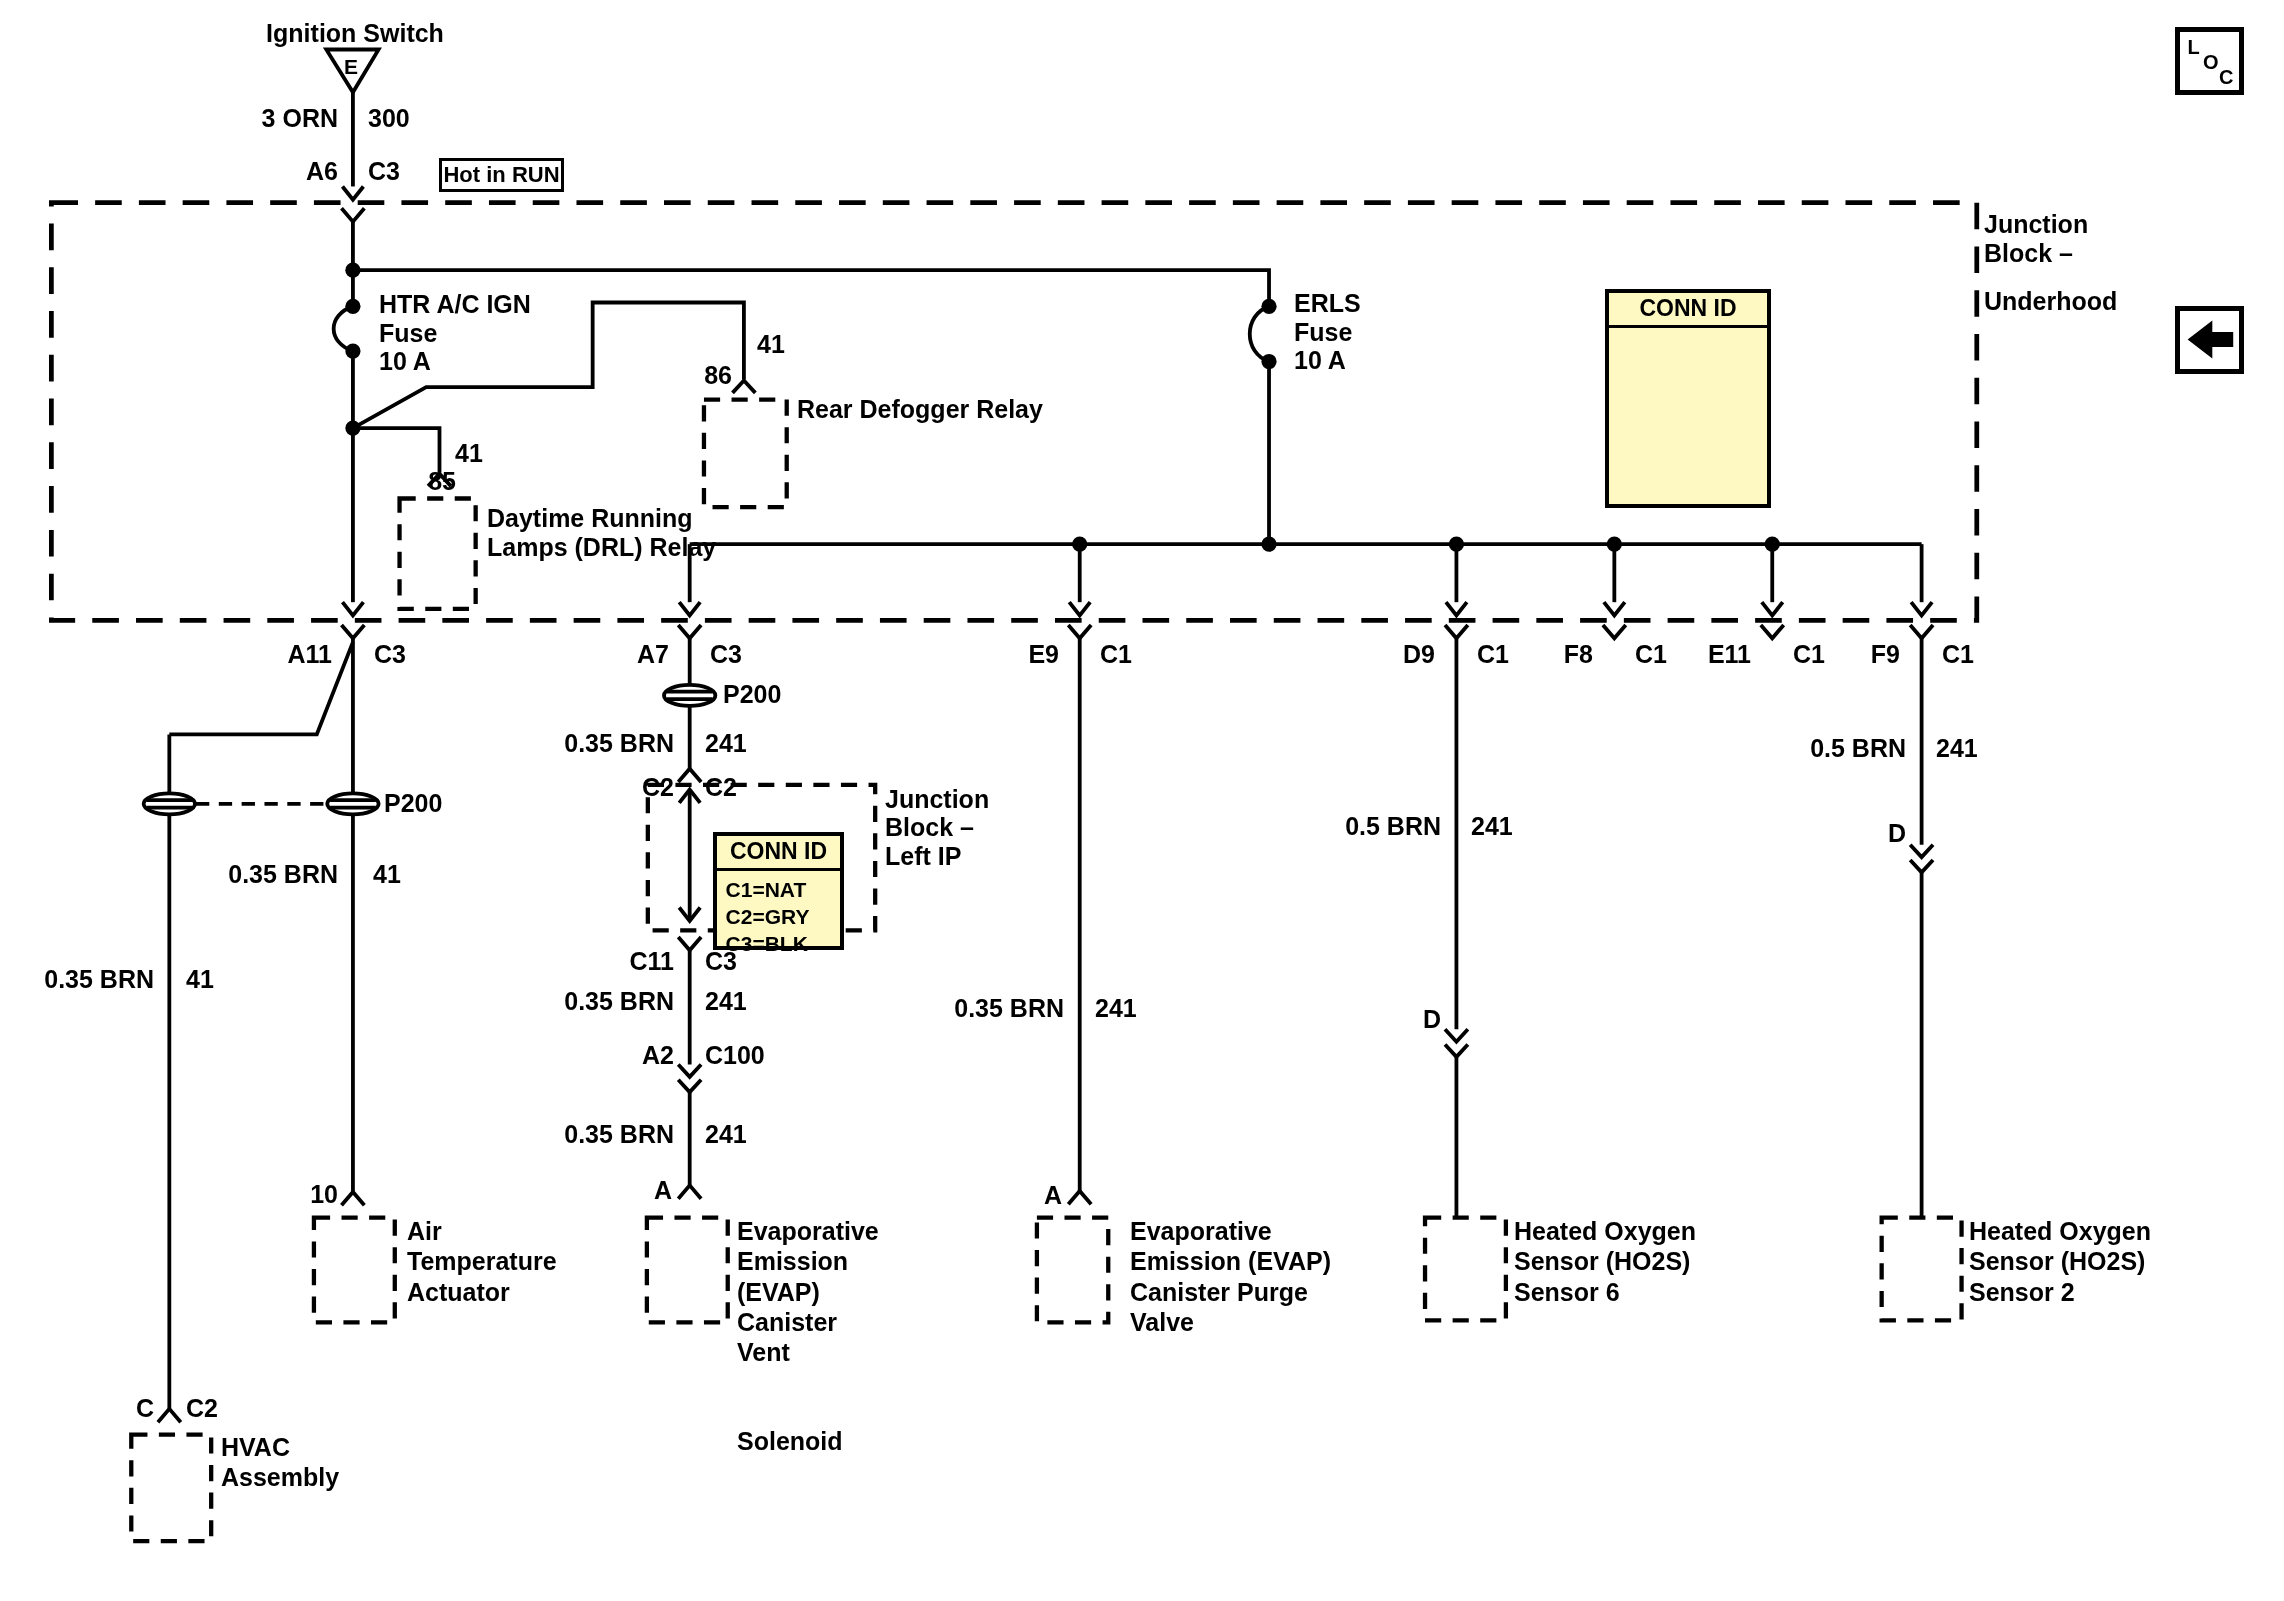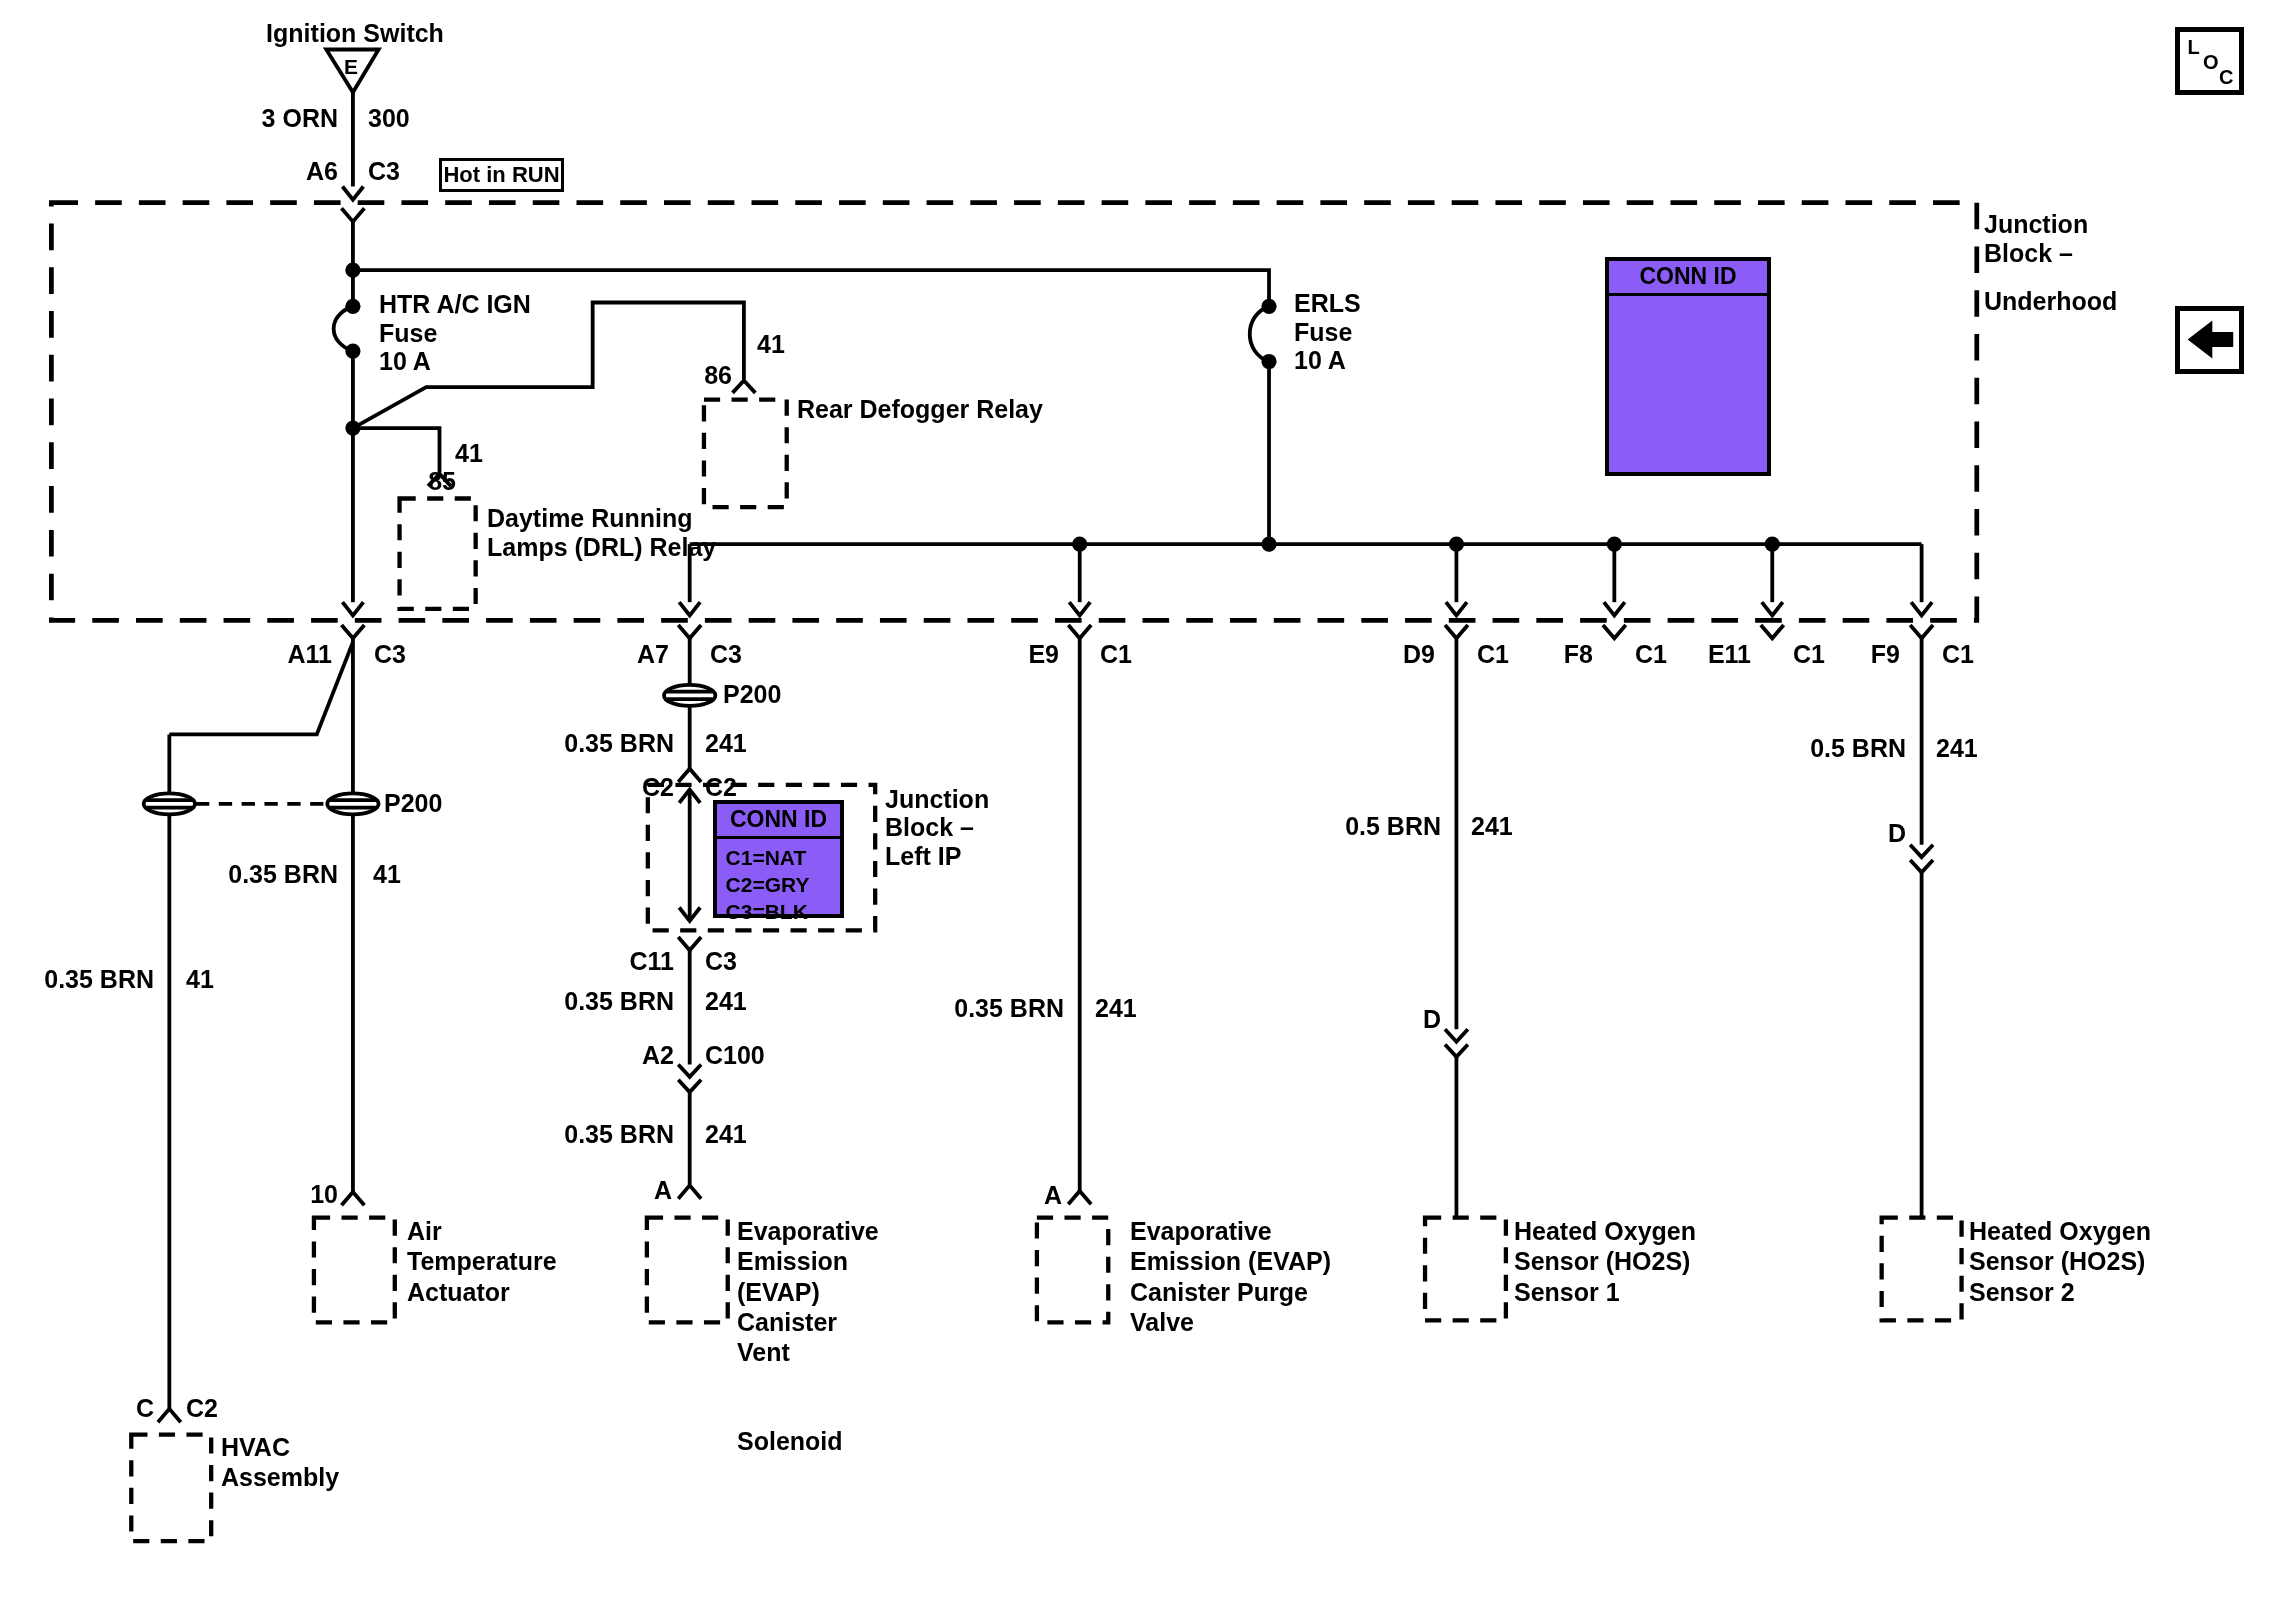--- a/index.html
+++ b/index.html
@@ -6,21 +6,21 @@
   #stage{position:relative;width:2285px;height:1602px;background:#fff;overflow:hidden;
          font-family:"Liberation Sans",sans-serif;color:#000;}
   #art{position:absolute;left:0;top:0;}
   .lbl{position:absolute;font:700 25px "Liberation Sans",sans-serif;white-space:pre;
        transform:translateY(-52%);line-height:1;}
   .lbl.m{transform:translate(-50%,-52%);}
   .lbl.e{transform:translate(-100%,-52%);}
   .solidbox{position:absolute;border:3.8px solid #000;box-sizing:border-box;
             display:flex;align-items:center;justify-content:center;}
   #hot-in-run{font:700 22px "Liberation Sans",sans-serif;}
-  .connid{position:absolute;border:4.8px solid #000;box-sizing:border-box;background:#8b5cf6;}
+  .connid{position:absolute;border:4.8px solid #000;box-sizing:border-box;background:#fef9c3;margin-top:32px;}
   .connid .t{font:700 23px "Liberation Sans",sans-serif;text-align:center;
              border-bottom:3.8px solid #000;padding:1.9px 0 2.9px 0;}
   .connid .rows{padding:5.7px 0 0 8.6px;}
   .connid .rows div{font:700 21px "Liberation Sans",sans-serif;white-space:pre;}
   #connid-underhood .rows div{line-height:27px;}
   #connid-leftip .rows div{line-height:27px;}
   .navbtn{position:absolute;width:69px;height:68px;border:5.7px solid #000;
           box-sizing:border-box;background:#fff;cursor:pointer;}
   #loc-btn span{position:absolute;font:700 20px "Liberation Sans",sans-serif;}
   #loc-btn .l1{left:7.6px;top:3.8px;}
@@ -256,21 +256,21 @@
       <div class="lbl e" style="left: 1062px; top: 1196px;">A</div>
       <div class="lbl" style="left: 1130px; top: 1232px;">Evaporative</div>
       <div class="lbl" style="left: 1130px; top: 1262px;">Emission (EVAP)</div>
       <div class="lbl" style="left: 1130px; top: 1293px;">Canister Purge</div>
       <div class="lbl" style="left: 1130px; top: 1323px;">Valve</div>
       <div class="lbl e" style="left: 1441px; top: 827px;">0.5 BRN</div>
       <div class="lbl" style="left: 1471px; top: 827px;">241</div>
       <div class="lbl e" style="left: 1441px; top: 1020px;">D</div>
       <div class="lbl" style="left: 1514px; top: 1232px;">Heated Oxygen</div>
       <div class="lbl" style="left: 1514px; top: 1262px;">Sensor (HO2S)</div>
-      <div class="lbl" style="left: 1514px; top: 1293px;">Sensor 1</div>
+      <div class="lbl" style="left: 1514px; top: 1293px;">Sensor 6</div>
       <div class="lbl e" style="left: 1906px; top: 749px;">0.5 BRN</div>
       <div class="lbl" style="left: 1936px; top: 749px;">241</div>
       <div class="lbl e" style="left: 1906px; top: 834px;">D</div>
       <div class="lbl" style="left: 1969px; top: 1232px;">Heated Oxygen</div>
       <div class="lbl" style="left: 1969px; top: 1262px;">Sensor (HO2S)</div>
       <div class="lbl" style="left: 1969px; top: 1293px;">Sensor 2</div>
     </div>
 </div>
 
 

